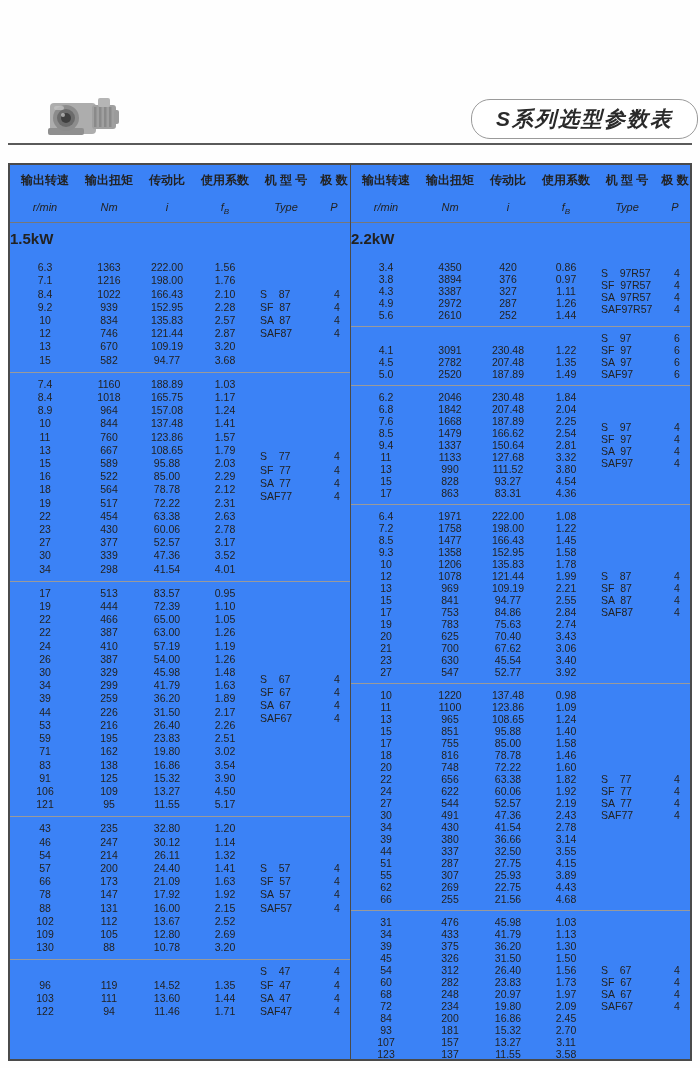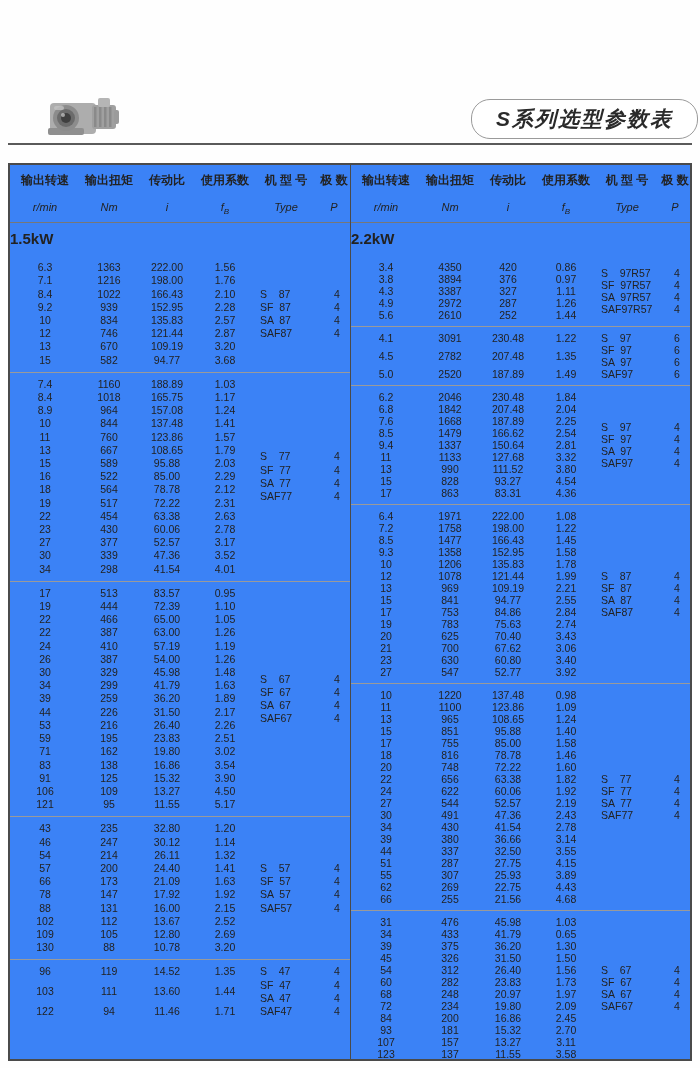--- a/index.html
+++ b/index.html
@@ -27,21 +27,21 @@
     display:grid;grid-template-columns:70px 58px 58px 58px 64px 32px;
     padding:7px 0 6px;border-bottom:1.5px solid #777;
   }
   .hcell{text-align:center;}
   .h1{font-size:12px;font-weight:bold;white-space:nowrap;}
   .h2{font-size:11px;margin-top:12px;font-style:italic;}
   .h2 sub{font-size:8px;}
   .power{font-weight:bold;font-size:15px;padding:7px 0 3px 0;height:23px;box-sizing:content-box;}
   .block{display:flex;padding:5px 0;border-bottom:1px solid #9a9a9a;}
   .half .block:last-child{border-bottom:none;}
-  .rows{width:244px;display:flex;flex-direction:column;justify-content:space-between;}
+  .rows{width:244px;display:flex;flex-direction:column;justify-content:flex-end;}
   .row{display:grid;grid-template-columns:70px 58px 58px 58px;line-height:var(--lh);}
   .cell{text-align:center;font-size:10.5px;white-space:nowrap;}
   .types{display:flex;flex-direction:column;justify-content:center;width:96px;margin-left:6px;}
   .typerow{display:flex;line-height:var(--lh);font-size:10.5px;}
   .tname{flex:1;white-space:pre;text-align:left;}
   .tp{width:26px;text-align:center;}
 </style>
 </head>
 <body>
 
@@ -791,21 +791,21 @@
           </div>
           <div class="row">
             <div class="cell">21</div>
             <div class="cell">700</div>
             <div class="cell">67.62</div>
             <div class="cell">3.06</div>
           </div>
           <div class="row">
             <div class="cell">23</div>
             <div class="cell">630</div>
-            <div class="cell">60.80</div>
+            <div class="cell">45.54</div>
             <div class="cell">3.40</div>
           </div>
           <div class="row">
             <div class="cell">27</div>
             <div class="cell">547</div>
             <div class="cell">52.77</div>
             <div class="cell">3.92</div>
           </div>
         </div>
         <div class="types">
@@ -962,21 +962,21 @@
           <div class="row">
             <div class="cell">31</div>
             <div class="cell">476</div>
             <div class="cell">45.98</div>
             <div class="cell">1.03</div>
           </div>
           <div class="row">
             <div class="cell">34</div>
             <div class="cell">433</div>
             <div class="cell">41.79</div>
-            <div class="cell">0.65</div>
+            <div class="cell">1.13</div>
           </div>
           <div class="row">
             <div class="cell">39</div>
             <div class="cell">375</div>
             <div class="cell">36.20</div>
             <div class="cell">1.30</div>
           </div>
           <div class="row">
             <div class="cell">45</div>
             <div class="cell">326</div>

